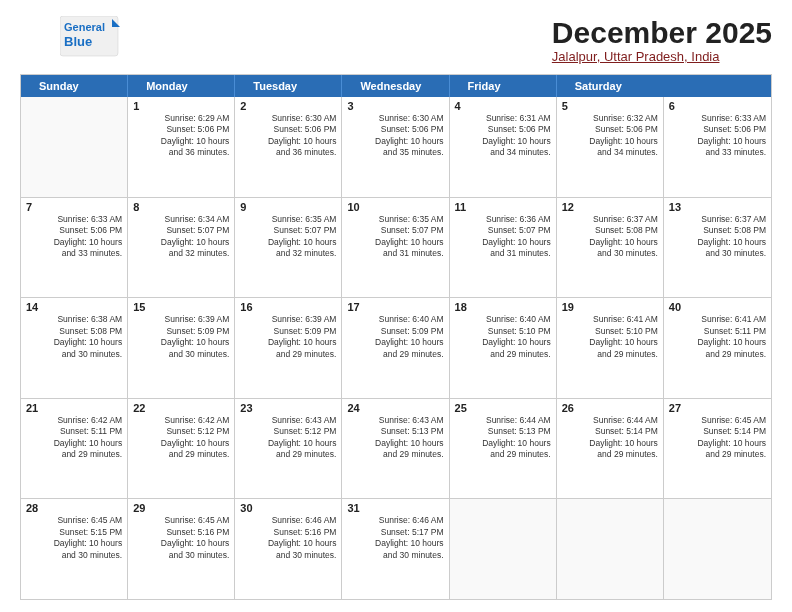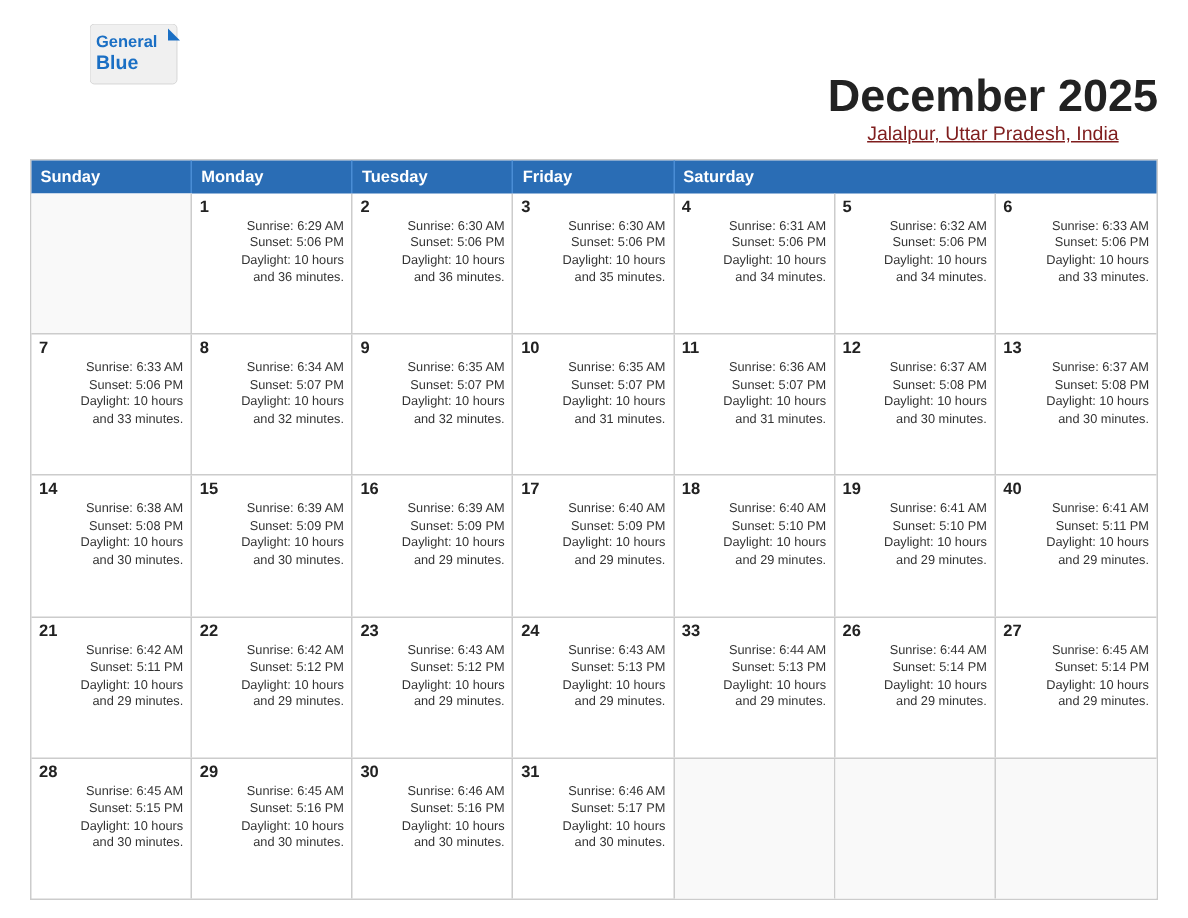--- a/index.html
+++ b/index.html
@@ -23,22 +23,21 @@
       justify-content: space-between;
       margin-bottom: 10px;
     }
     .logo {
       display: flex;
       align-items: flex-start;
       gap: 4px;
       padding-left: 40px;
     }
     .title-area {
-      text-align: center;
-      margin-top: 32px;
+      text-align: left;
     }
     .month-title {
       font-size: 30px;
       font-weight: bold;
       color: #222;
       line-height: 1.1;
     }
     .location {
       font-size: 13px;
       color: #7f1d1d;
@@ -55,20 +54,21 @@
       grid-template-columns: repeat(7, 1fr);
       background: #2a6db5;
     }
     .cal-header-cell {
       color: white;
       font-size: 11px;
       font-weight: bold;
       padding: 5px 6px;
       text-align: left;
       border-right: 1px solid #4a8dd5;
+      margin-left: 12px;
     }
     .cal-header-cell:last-child { border-right: none; }
     .cal-body {
       flex: 1;
       display: flex;
       flex-direction: column;
     }
     .cal-row {
       display: grid;
       grid-template-columns: repeat(7, 1fr);
@@ -117,20 +117,21 @@
       <div class="month-title">December 2025</div>
       <div class="location">Jalalpur, Uttar Pradesh, India</div>
     </div>
   </div>
 
   <div class="calendar">
     <div class="cal-header">
       <div class="cal-header-cell">Sunday</div>
       <div class="cal-header-cell">Monday</div>
       <div class="cal-header-cell">Tuesday</div>
+      <div class="cal-header-cell">Wednesday</div>
       <div class="cal-header-cell">Friday</div>
       <div class="cal-header-cell">Saturday</div>
     </div>
     <div class="cal-body" id="cal-body">
     <div class="cal-row">
           <div class="cal-cell empty"></div>
           <div class="cal-cell">
             <span class="day-num">1</span>
             <div class="cell-text">Sunrise: 6:29 AM<br>Sunset: 5:06 PM<br>Daylight: 10 hours<br>and 36 minutes.</div>
           </div>
@@ -226,21 +227,21 @@
           </div>
           <div class="cal-cell">
             <span class="day-num">23</span>
             <div class="cell-text">Sunrise: 6:43 AM<br>Sunset: 5:12 PM<br>Daylight: 10 hours<br>and 29 minutes.</div>
           </div>
           <div class="cal-cell">
             <span class="day-num">24</span>
             <div class="cell-text">Sunrise: 6:43 AM<br>Sunset: 5:13 PM<br>Daylight: 10 hours<br>and 29 minutes.</div>
           </div>
           <div class="cal-cell">
-            <span class="day-num">33</span>
+            <span class="day-num">25</span>
             <div class="cell-text">Sunrise: 6:44 AM<br>Sunset: 5:13 PM<br>Daylight: 10 hours<br>and 29 minutes.</div>
           </div>
           <div class="cal-cell">
             <span class="day-num">26</span>
             <div class="cell-text">Sunrise: 6:44 AM<br>Sunset: 5:14 PM<br>Daylight: 10 hours<br>and 29 minutes.</div>
           </div>
           <div class="cal-cell">
             <span class="day-num">27</span>
             <div class="cell-text">Sunrise: 6:45 AM<br>Sunset: 5:14 PM<br>Daylight: 10 hours<br>and 29 minutes.</div>
           </div>

